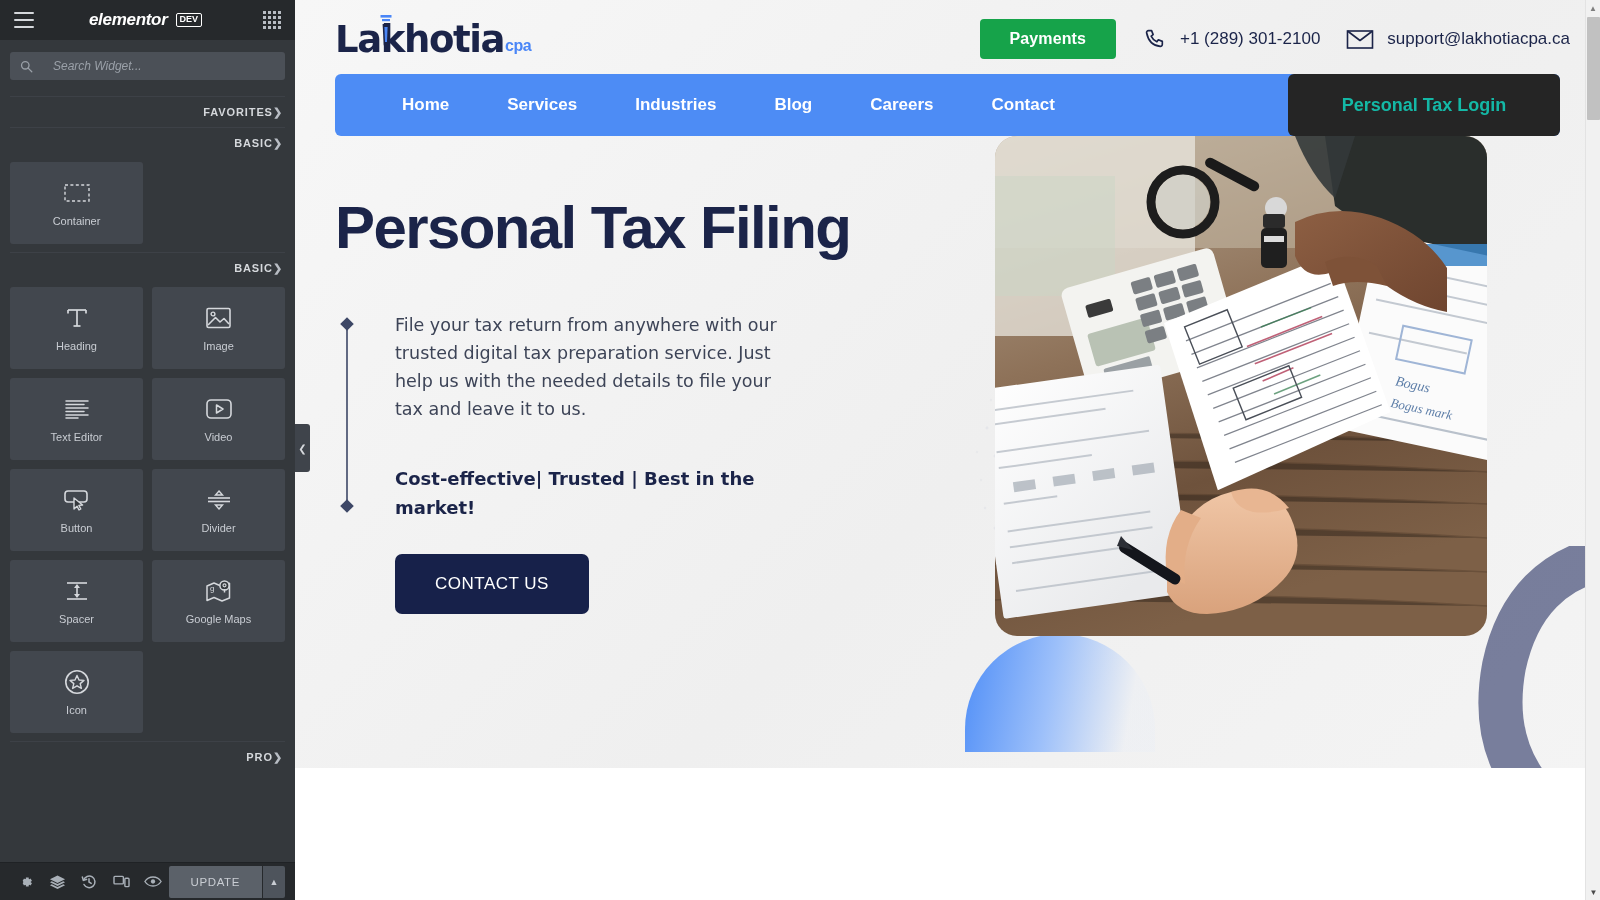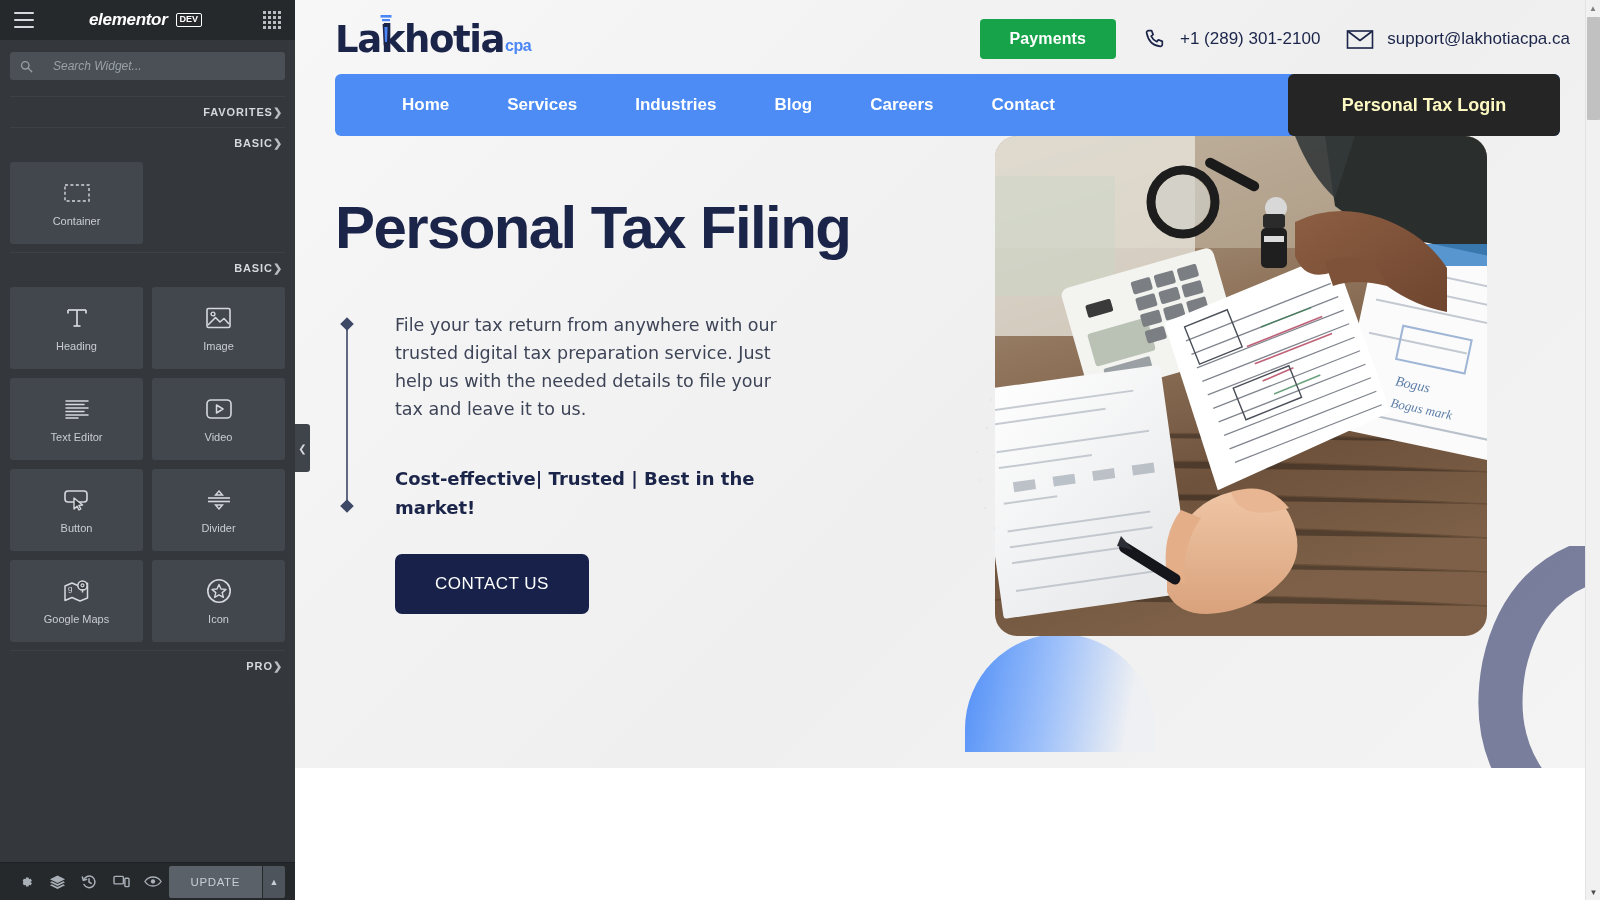--- a/index.html
+++ b/index.html
@@ -119,21 +119,21 @@
   .contact-item { display:flex; align-items:center; gap:13px; color:#1b2449; font-size:17px; cursor:pointer; }
 
   .navbar {
     position:relative; z-index:6; margin:8px 40px 0 40px;
     height:62px; background:#4d8cf5; border-radius:6px;
     display:flex; align-items:center;
   }
   .nav-links { display:flex; align-items:center; gap:0; padding-left:38px; }
   .nav-link { color:#fff; font-size:17px; font-weight:bold; padding:0 29px; cursor:pointer; white-space:nowrap; }
   .login-btn {
-    margin-left:auto; background:#252525; color:#fef9c3;
+    margin-left:auto; background:#252525; color:#14b8a6;
     height:62px; min-width:272px; border-radius:6px;
     display:flex; align-items:center; justify-content:center;
     font-size:18px; font-weight:bold; cursor:pointer;
   }
 
   .hero-body { position:relative; z-index:5; display:flex; padding:60px 0 0 0; }
   .hero-left { width:720px; padding-left:40px; position:relative; }
   .hero-title {
     font-size:60px; font-weight:bold; color:#1b2449; letter-spacing:-1.6px;
     line-height:1.08; margin-bottom:50px;
@@ -319,20 +319,32 @@
             <svg width="26" height="22" viewBox="0 0 26 22">
               <path d="M13 2 L16.5 6 L9.5 6 Z" fill="none" stroke="#d5d8dc" stroke-width="1.4"></path>
               <line x1="2" y1="9" x2="24" y2="9" stroke="#d5d8dc" stroke-width="1.6"></line>
               <line x1="2" y1="12.5" x2="24" y2="12.5" stroke="#d5d8dc" stroke-width="1.6"></line>
               <path d="M13 20 L16.5 16 L9.5 16 Z" fill="none" stroke="#d5d8dc" stroke-width="1.4"></path>
             </svg>
           </span>
           <span class="wlabel">Divider</span>
         </div>
 
+        <div class="widget">
+          <span class="wicon">
+            <svg width="26" height="22" viewBox="0 0 26 22">
+              <line x1="3" y1="3" x2="23" y2="3" stroke="#d5d8dc" stroke-width="1.6"></line>
+              <line x1="3" y1="19" x2="23" y2="19" stroke="#d5d8dc" stroke-width="1.6"></line>
+              <line x1="13" y1="5" x2="13" y2="17" stroke="#d5d8dc" stroke-width="1.6"></line>
+              <path d="M13 4 L16 8 L10 8 Z" fill="#d5d8dc"></path>
+              <path d="M13 18 L16 14 L10 14 Z" fill="#d5d8dc"></path>
+            </svg>
+          </span>
+          <span class="wlabel">Spacer</span>
+        </div>
 
         <div class="widget">
           <span class="wicon">
             <svg width="27" height="24" viewBox="0 0 27 24">
               <path d="M2 7 L9 4 L17 7.5 L24.5 4.2 L24.5 19 L17 22 L9 18.5 L2 21.5 Z" fill="none" stroke="#d5d8dc" stroke-width="1.5" stroke-linejoin="round"></path>
               <circle cx="19.5" cy="6.5" r="4.6" fill="#34383c" stroke="#d5d8dc" stroke-width="1.5"></circle>
               <path d="M19.5 10 L19.5 13.5" stroke="#d5d8dc" stroke-width="1.5"></path>
               <circle cx="19.5" cy="6.3" r="1.5" fill="none" stroke="#d5d8dc" stroke-width="1.2"></circle>
               <text x="5" y="12" font-size="8" fill="#d5d8dc" font-family="'Liberation Sans',sans-serif">g</text>
             </svg>

